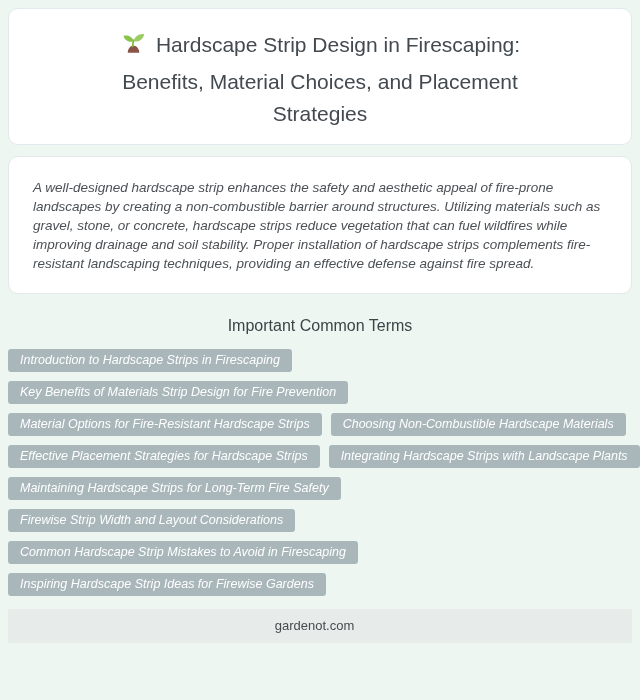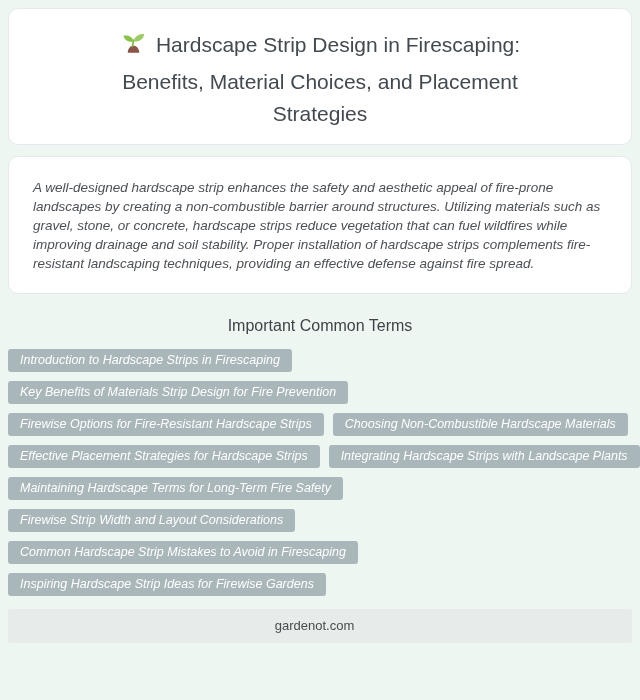--- a/index.html
+++ b/index.html
@@ -117,29 +117,29 @@
   <h2 class="terms-heading">Important Common Terms</h2>
 
   <div class="terms-list">
       <div class="tag-row">
         <span class="tag">Introduction to Hardscape Strips in Firescaping</span>
       </div>
       <div class="tag-row">
         <span class="tag">Key Benefits of Materials Strip Design for Fire Prevention</span>
       </div>
       <div class="tag-row">
-        <span class="tag">Firewise Options for Fire-Resistant Hardscape Strips</span>
+        <span class="tag">Material Options for Fire-Resistant Hardscape Strips</span>
         <span class="tag">Choosing Non-Combustible Hardscape Materials</span>
       </div>
       <div class="tag-row">
         <span class="tag">Effective Placement Strategies for Hardscape Strips</span>
         <span class="tag">Integrating Hardscape Strips with Landscape Plants</span>
       </div>
       <div class="tag-row">
-        <span class="tag">Maintaining Hardscape Terms for Long-Term Fire Safety</span>
+        <span class="tag">Maintaining Hardscape Strips for Long-Term Fire Safety</span>
       </div>
       <div class="tag-row">
         <span class="tag">Firewise Strip Width and Layout Considerations</span>
       </div>
       <div class="tag-row">
         <span class="tag">Common Hardscape Strip Mistakes to Avoid in Firescaping</span>
       </div>
       <div class="tag-row">
         <span class="tag">Inspiring Hardscape Strip Ideas for Firewise Gardens</span>
       </div>

